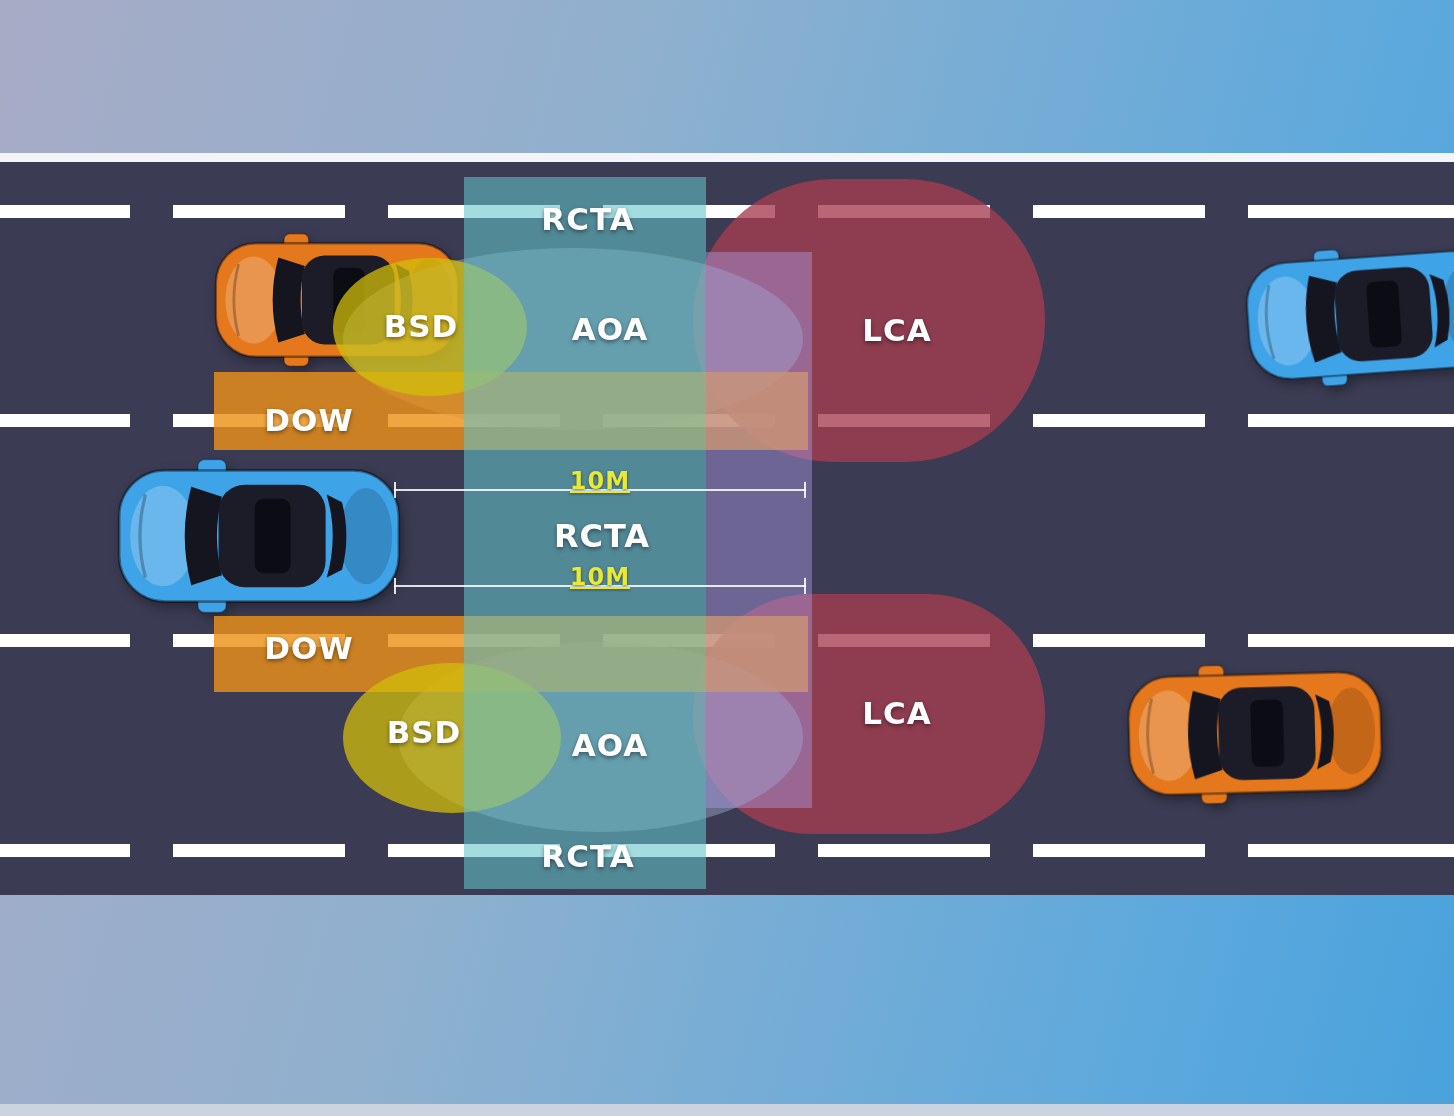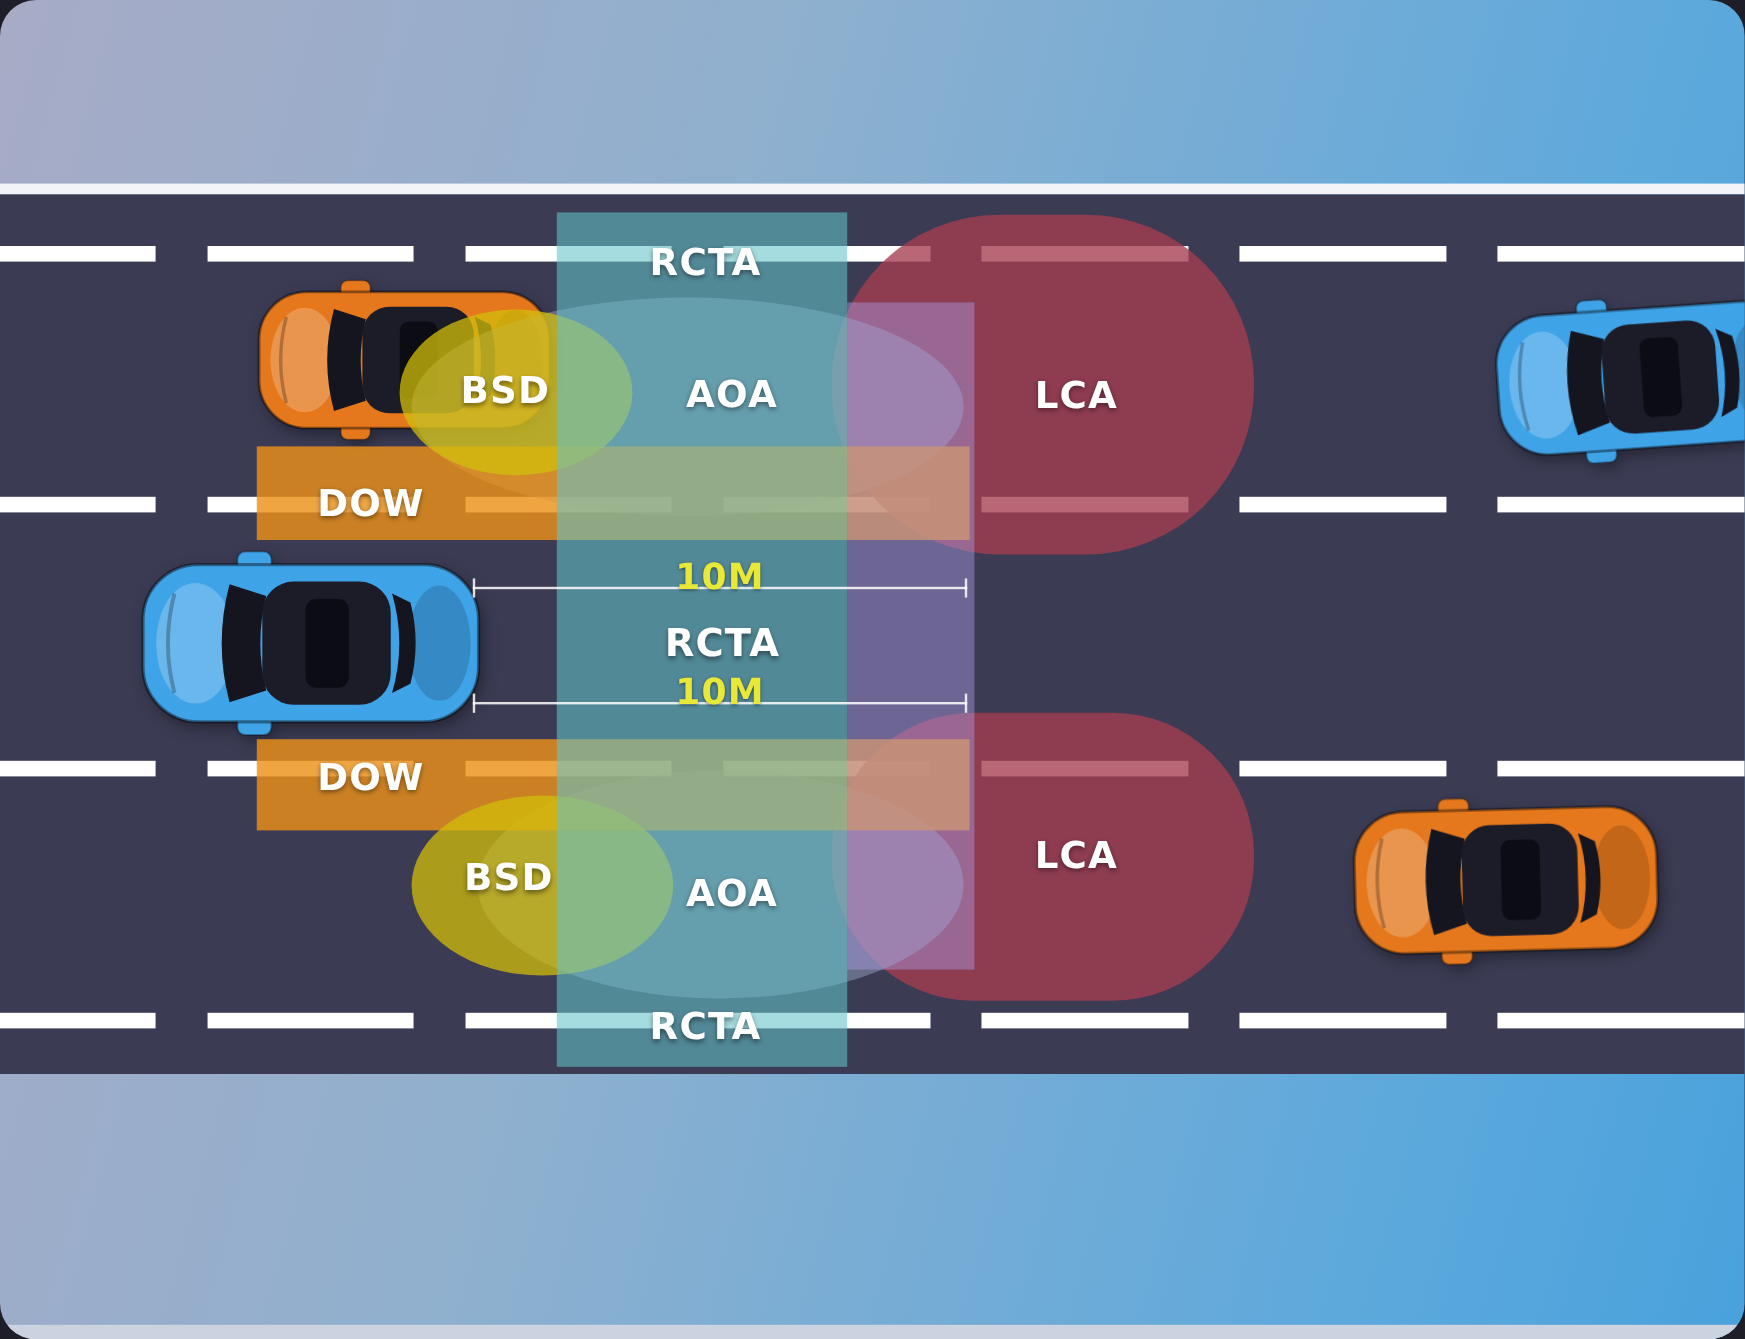--- a/index.html
+++ b/index.html
@@ -1,20 +1,19 @@
 <!DOCTYPE html>
 <html><head>
 <meta charset="utf-8">
 <style>
   html,body{margin:0;padding:0;background:#1e1e28;}
   #stage{
     position:relative;width:1454px;height:1116px;overflow:hidden;
     background:linear-gradient(105deg,#a7abc6 0%,#8fb0ce 38%,#5ea9dc 80%,#49a2dc 100%);
     font-family:"DejaVu Sans","Liberation Sans",sans-serif;
-    border-radius:30px;
   }
   .abs{position:absolute;}
   
   .road-top-line{left:0;top:153px;width:1454px;height:9px;background:#f2f4f7;z-index:1;}
   .road{left:0;top:162px;width:1454px;height:733px;background:#3b3b54;z-index:1;}
   .lane-dashes{
     left:0;width:1454px;height:13px;z-index:2;
     background:repeating-linear-gradient(90deg,#ffffff 0 172px,transparent 172px 215px);
     background-position:-42px 0;
   }
@@ -39,22 +38,22 @@
   .side-overlay{left:706px;top:252px;width:106px;height:556px;background:rgba(165,150,220,0.48);z-index:9;}
   
   .zone-label{
     position:absolute;z-index:10;transform:translate(-50%,-50%);
     color:#ffffff;font-weight:700;font-size:31px;letter-spacing:1px;
     text-shadow:0 2px 4px rgba(0,0,0,0.45);white-space:nowrap;
   }
   .zone-label.mid{font-size:32px;}
   .dist-label{
     position:absolute;z-index:11;transform:translate(-50%,-50%);
-    color:#e8e838;font-weight:700;font-size:30px;letter-spacing:1px;
-    text-shadow:0 1px 3px rgba(0,0,0,0.5);white-space:nowrap;
+    color:#e8e838;font-weight:700;font-size:24px;letter-spacing:1px;
+    text-shadow:0 1px 3px rgba(0,0,0,0.5);white-space:nowrap;text-decoration:underline;
   }
   .measure-line{
     position:absolute;z-index:10;height:2px;background:rgba(255,255,255,0.85);
   }
   .measure-line::before,.measure-line::after{
     content:"";position:absolute;top:-7px;width:2px;height:16px;background:rgba(255,255,255,0.85);
   }
   .measure-line::before{left:0;}
   .measure-line::after{right:0;}
 </style>

